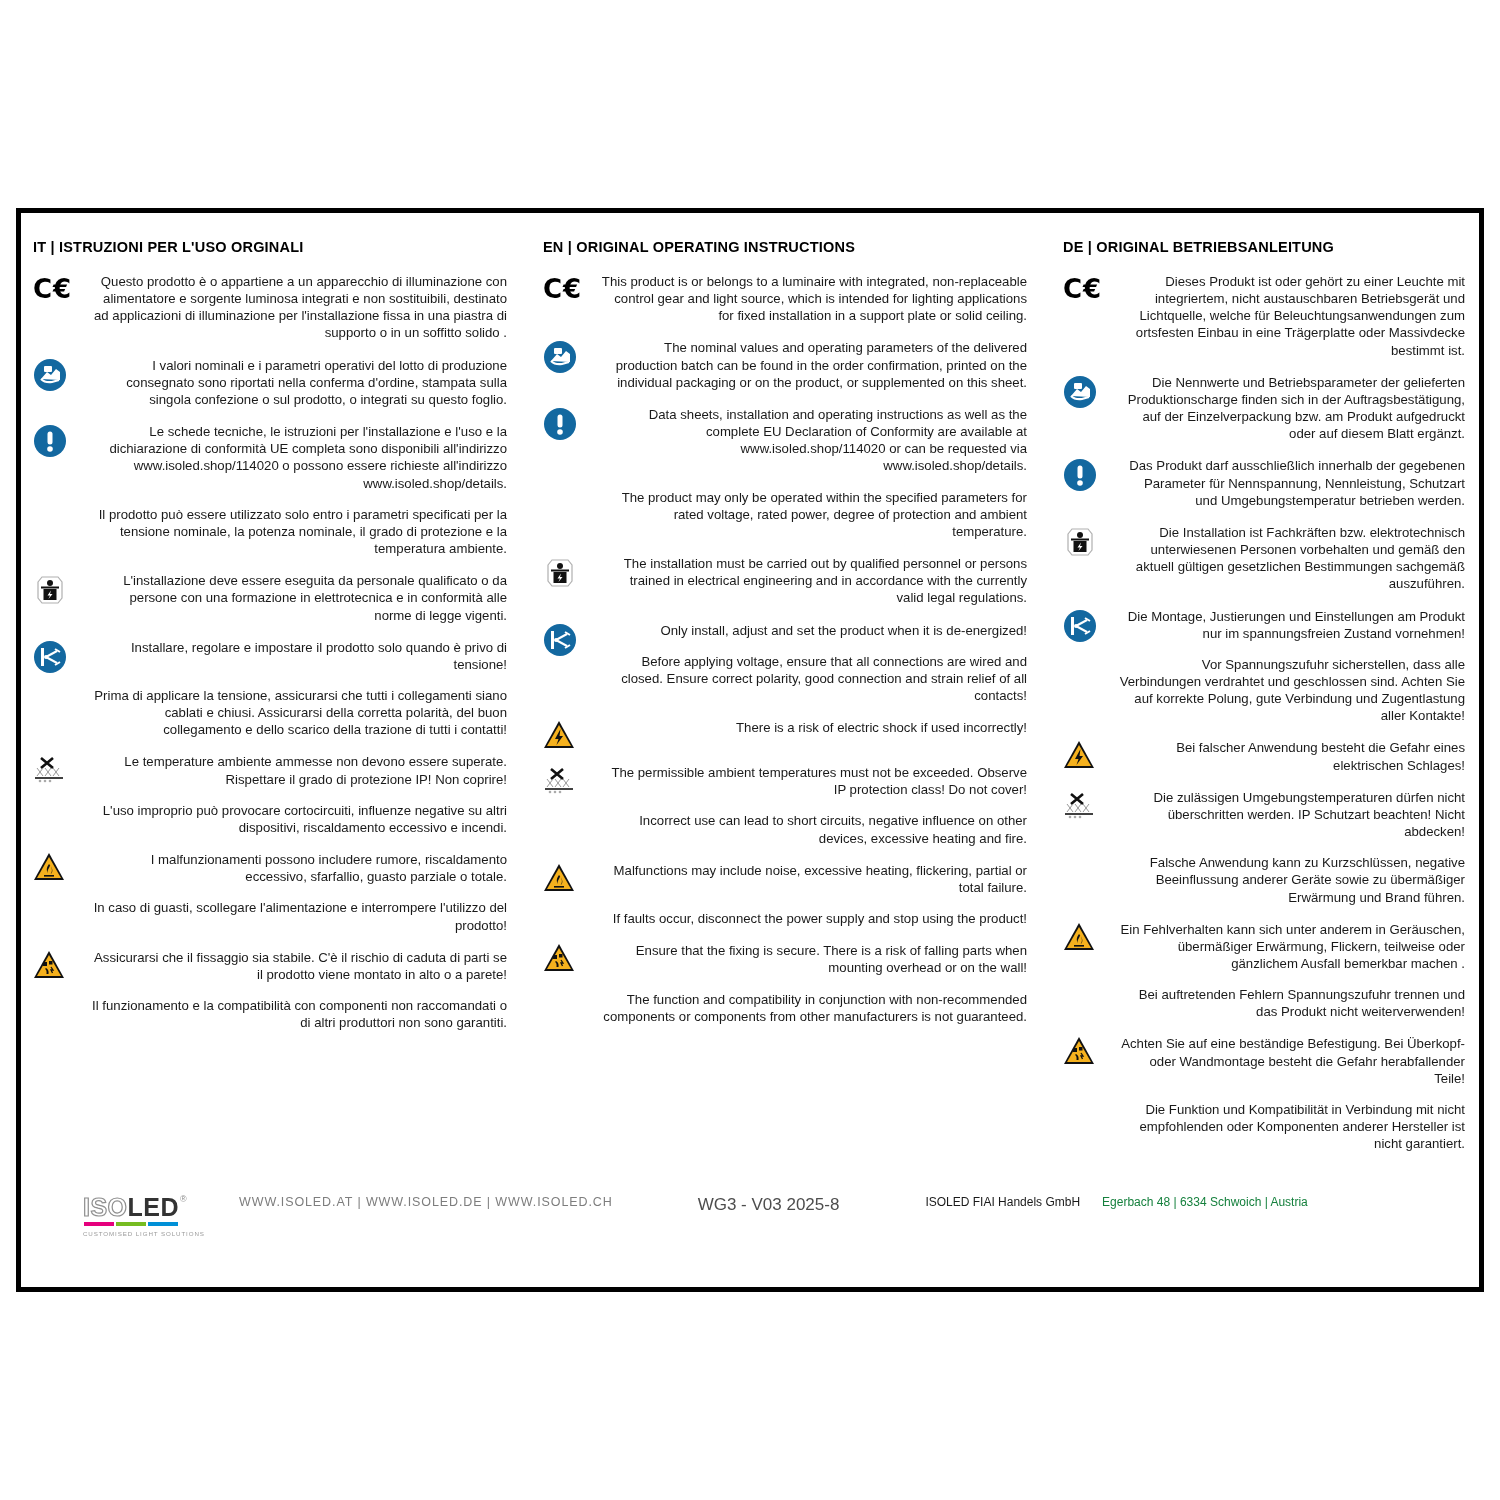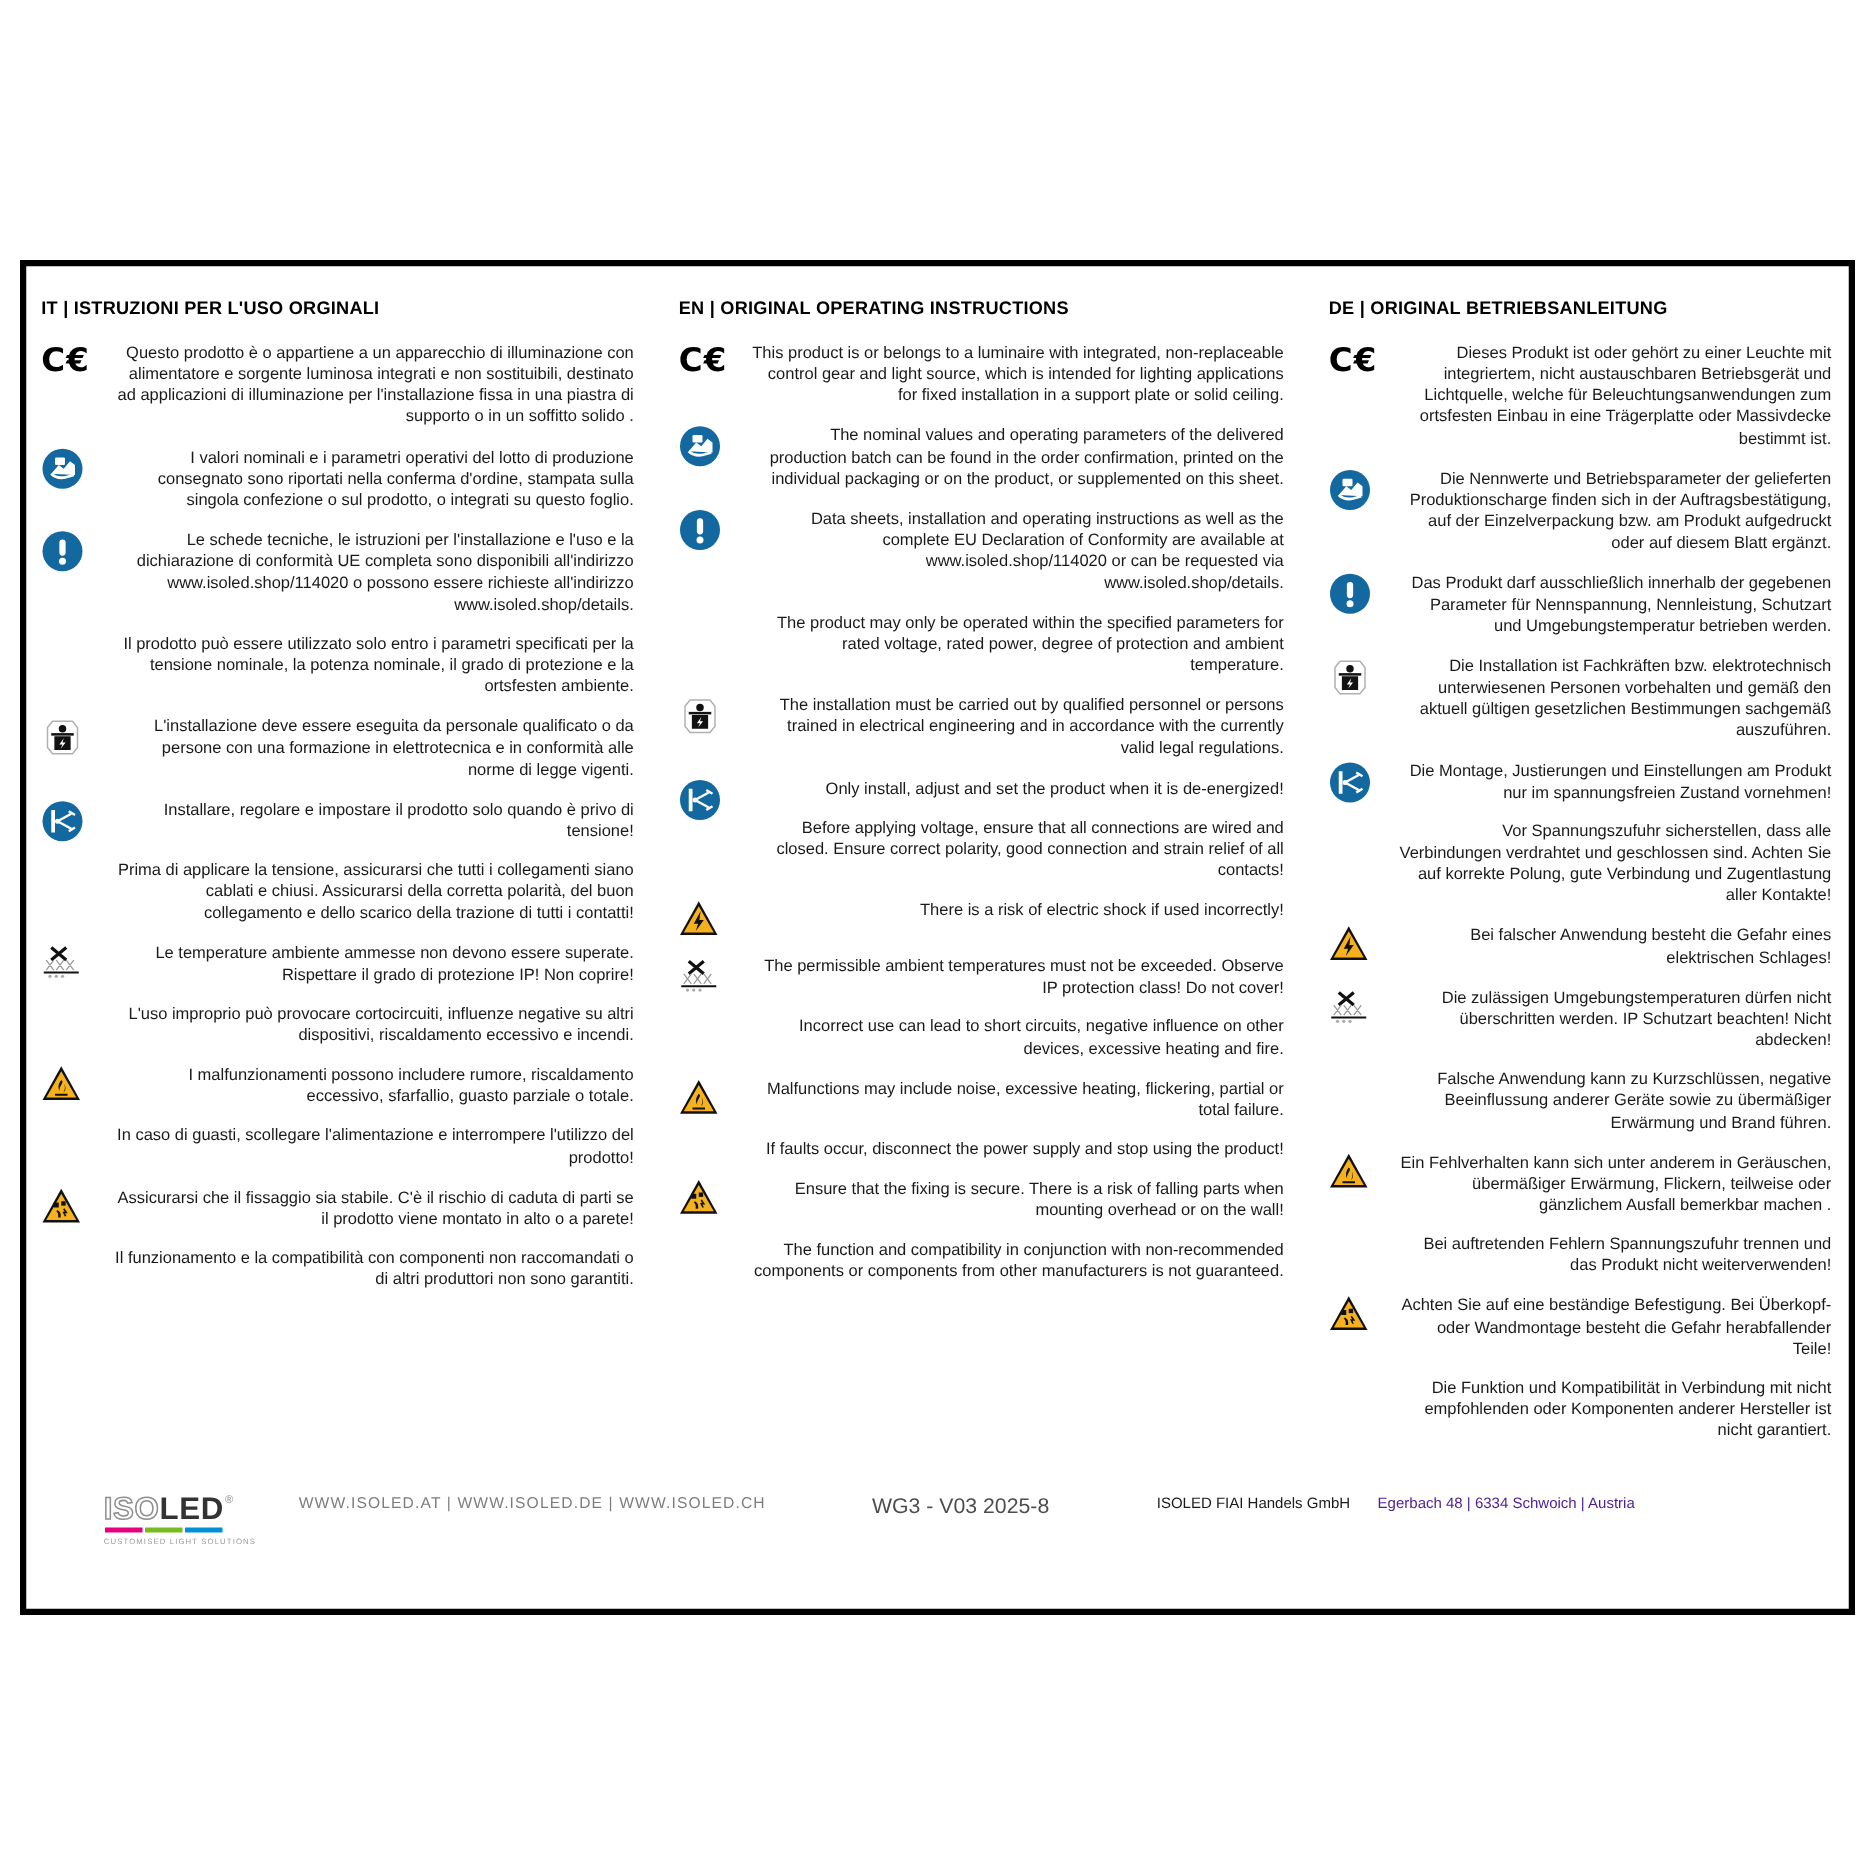--- a/index.html
+++ b/index.html
@@ -172,21 +172,21 @@
   .footer-company {
     margin-left: 86px;
     font-size: 12px;
     font-weight: normal;
     color: #1a1a1a;
     white-space: nowrap;
   }
   .footer-address {
     margin-left: 22px;
     font-size: 12px;
-    color: #4c1d95;
+    color: #15803d;
     white-space: nowrap;
   }
 </style>
 </head>
 <body>
 
 <div class="page">
 
   <div class="columns">
 
@@ -219,21 +219,21 @@
         <div class="block">
           <div class="icon-cell">
             <svg class="ico" width="34" height="34" viewBox="0 0 34 34">
               <circle cx="17" cy="17" r="16" fill="#1368a0"></circle>
               <rect x="14.5" y="7.5" width="5" height="13" rx="2.5" fill="#ffffff"></rect>
               <circle cx="17" cy="25" r="2.8" fill="#ffffff"></circle>
             </svg>
           </div>
           <div class="text-cell">
             <p>Le schede tecniche, le istruzioni per l'installazione e l'uso e la dichiarazione di conformità UE completa sono disponibili all'indirizzo www.isoled.shop/114020 o possono essere richieste all'indirizzo www.isoled.shop/details.</p>
-            <p>Il prodotto può essere utilizzato solo entro i parametri specificati per la tensione nominale, la potenza nominale, il grado di protezione e la ortsfesten ambiente.</p>
+            <p>Il prodotto può essere utilizzato solo entro i parametri specificati per la tensione nominale, la potenza nominale, il grado di protezione e la temperatura ambiente.</p>
           </div>
         </div>
 
         <div class="block">
           <div class="icon-cell">
             <svg class="ico" width="34" height="34" viewBox="0 0 34 34">
               <path d="M5 9 L9 4 L25 4 L29 9 L29 25 L25 30 L9 30 L5 25 Z" fill="#ffffff" stroke="#b0b0b0" stroke-width="1.2"></path>
               <circle cx="17" cy="10" r="3" fill="#111111"></circle>
               <rect x="8" y="13.5" width="18" height="2" fill="#111111"></rect>
               <rect x="10.5" y="16" width="13" height="11" fill="#111111"></rect>

